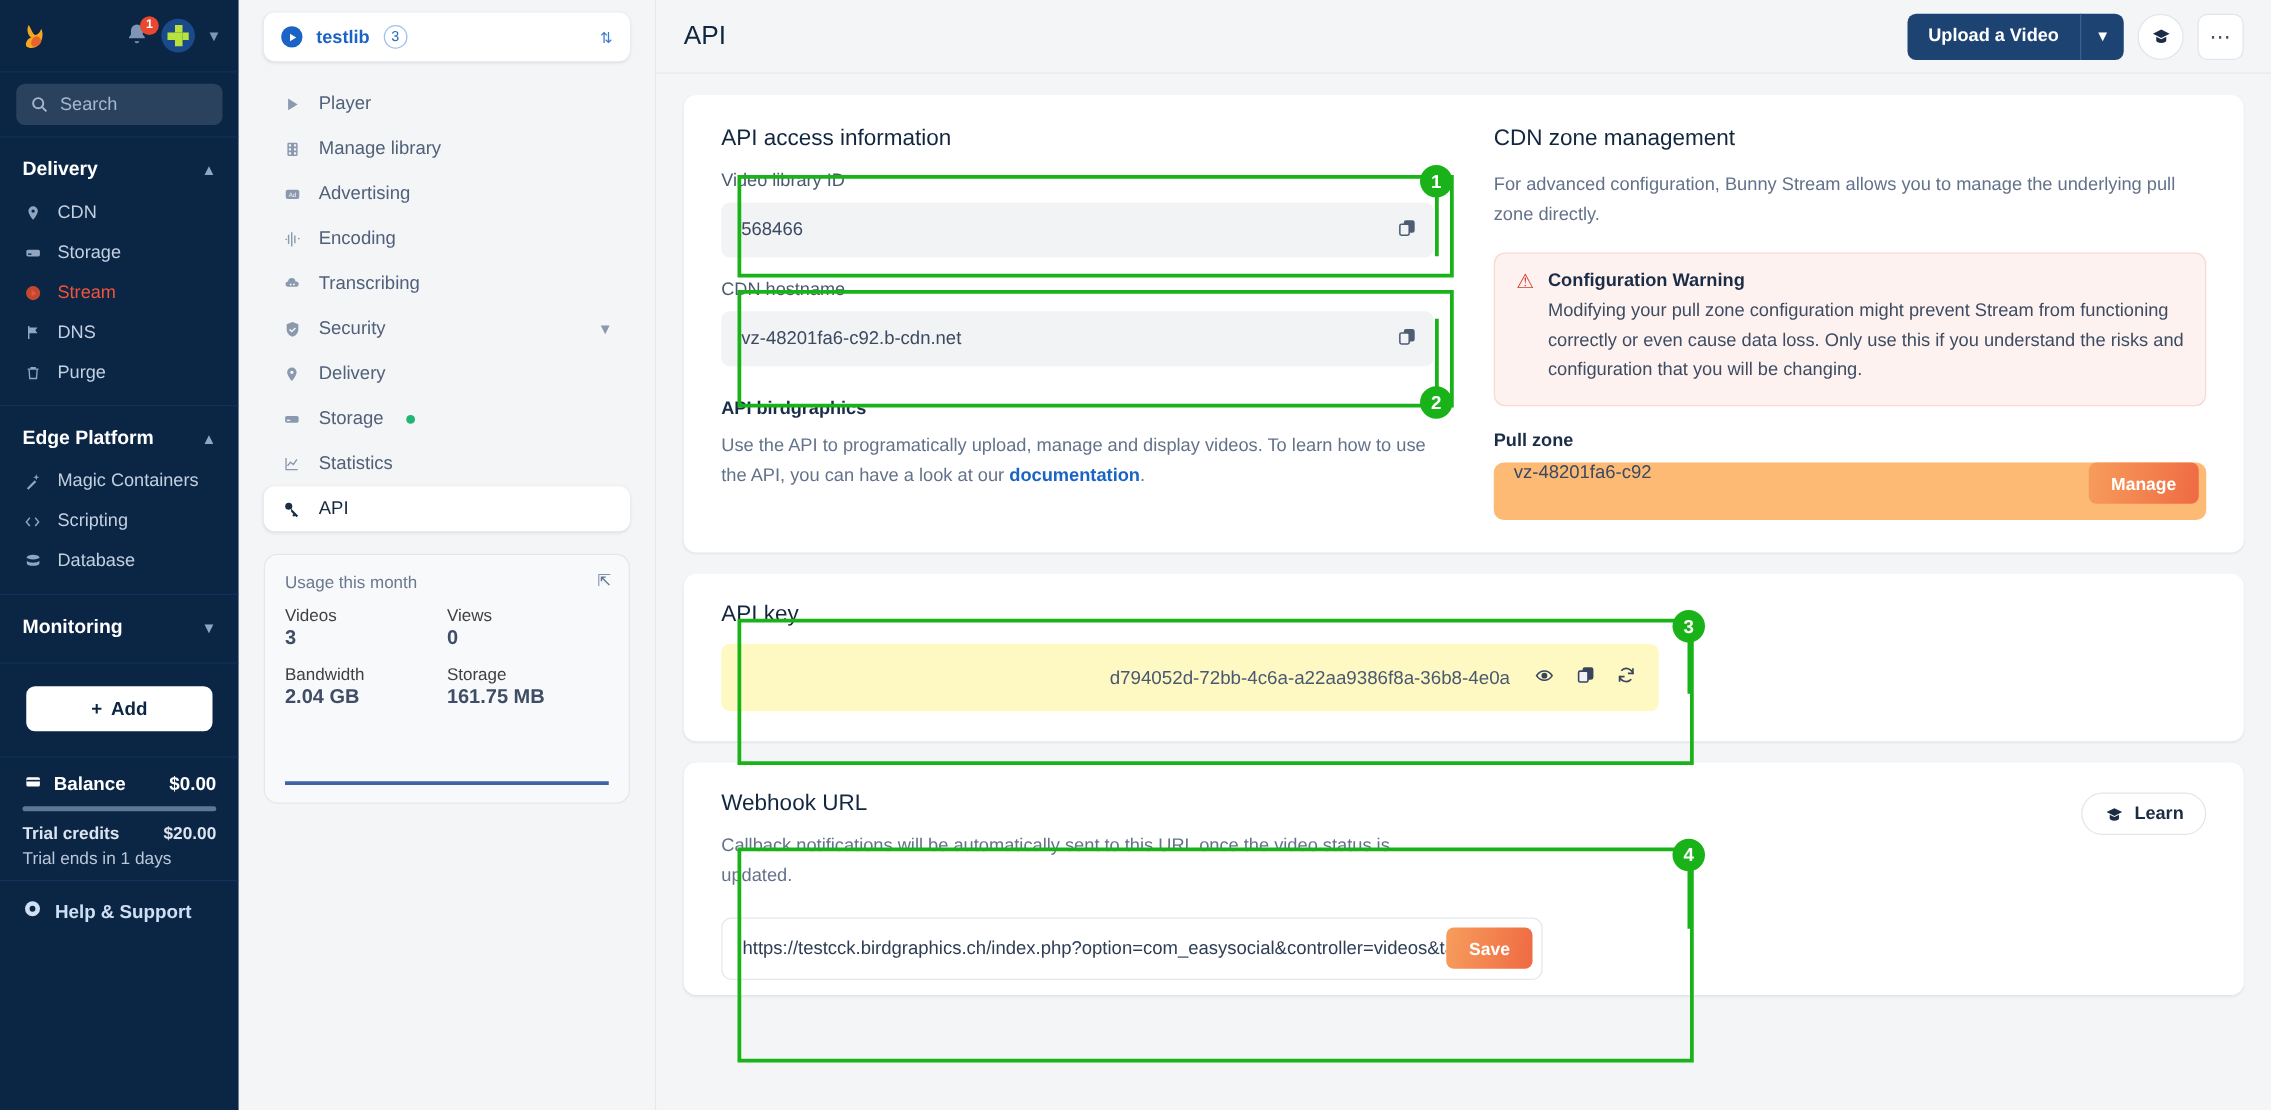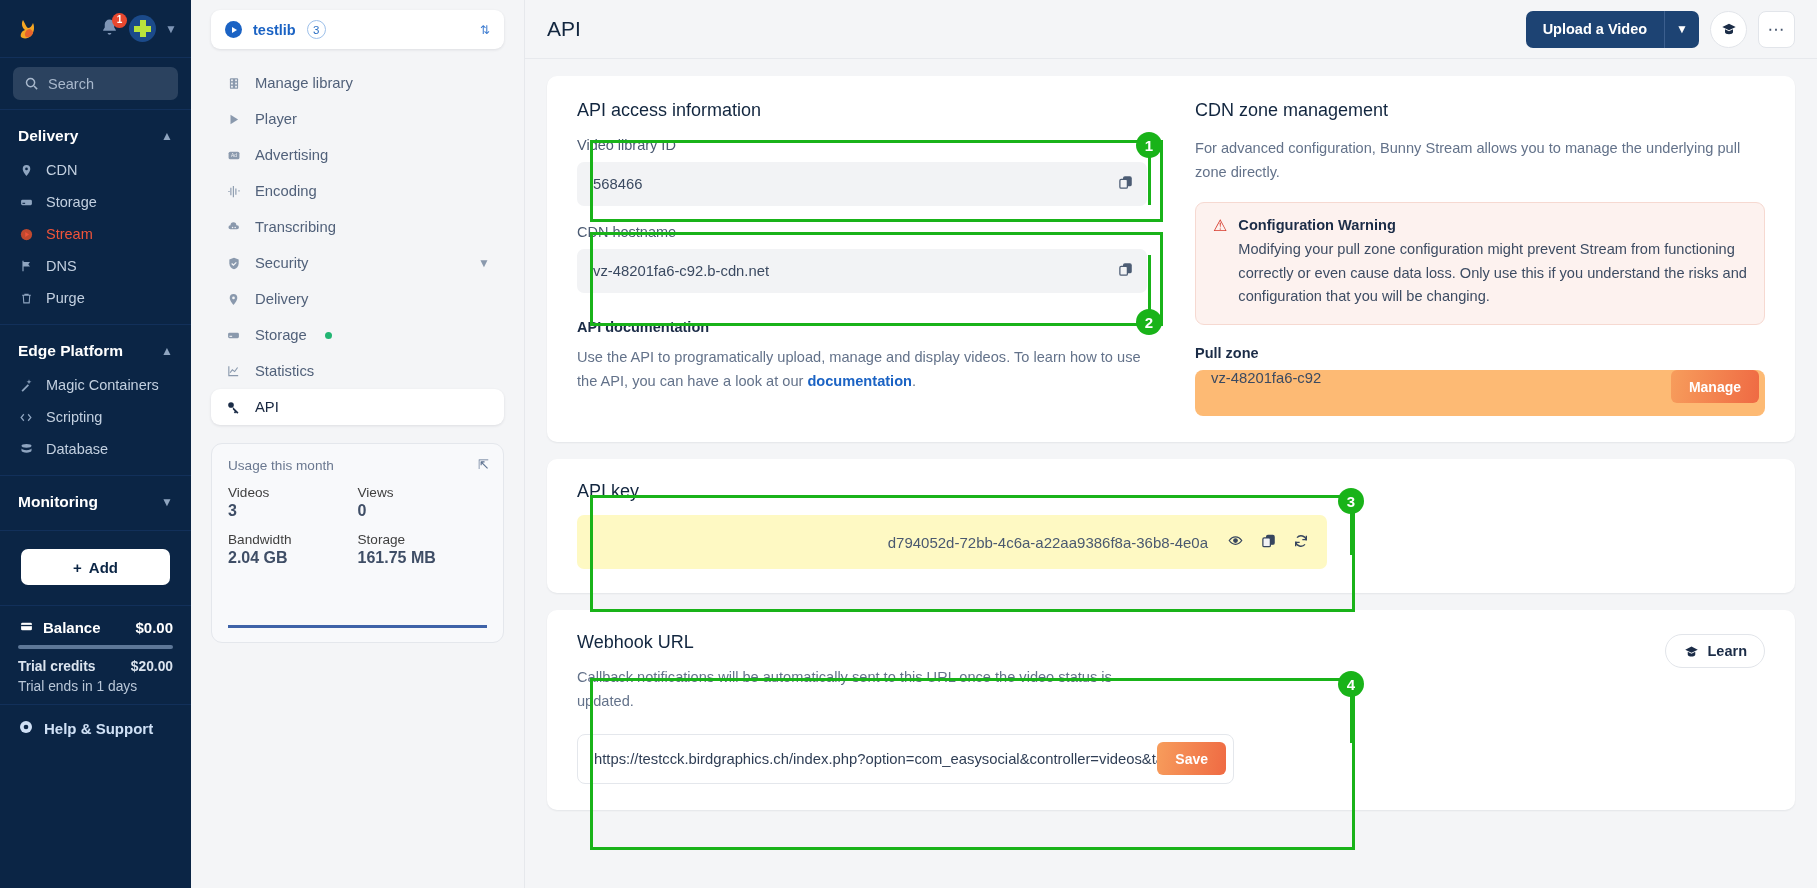--- a/index.html
+++ b/index.html
@@ -398,38 +398,38 @@
     <div class="lib-picker">
       <span class="play-badge"></span>
       <span class="name">testlib</span>
       <span class="count">3</span>
       <span class="updown">⇅</span>
     </div>
 
     <div class="lib-item">
       <span class="ico">
           <svg width="14" height="15" viewBox="0 0 24 24" fill="#8a99ad">
+            <path d="M6 4l13 8-13 8z"></path>
+          </svg>
+        </span>
+      <span>Player</span>
+    </div>
+    <div class="lib-item">
+      <span class="ico">
+          <svg width="14" height="15" viewBox="0 0 24 24" fill="#8a99ad">
             <rect x="5" y="3" width="14" height="18" rx="1.5"></rect>
             <rect x="7" y="5" width="3" height="3" fill="#f4f5f7"></rect>
             <rect x="7" y="10.5" width="3" height="3" fill="#f4f5f7"></rect>
             <rect x="7" y="16" width="3" height="3" fill="#f4f5f7"></rect>
             <rect x="14" y="5" width="3" height="3" fill="#f4f5f7"></rect>
             <rect x="14" y="10.5" width="3" height="3" fill="#f4f5f7"></rect>
             <rect x="14" y="16" width="3" height="3" fill="#f4f5f7"></rect>
           </svg>
         </span>
       <span>Manage library</span>
-    </div>
-    <div class="lib-item">
-      <span class="ico">
-          <svg width="14" height="15" viewBox="0 0 24 24" fill="#8a99ad">
-            <path d="M6 4l13 8-13 8z"></path>
-          </svg>
-        </span>
-      <span>Player</span>
     </div>
     <div class="lib-item">
       <span class="ico">
           <svg width="16" height="13" viewBox="0 0 24 24">
             <rect x="2" y="5" width="20" height="14" rx="3" fill="#8a99ad"></rect>
             <text x="12" y="15.5" font-size="9" font-family="Liberation Sans" fill="#f4f5f7" text-anchor="middle">Ad</text>
           </svg>
         </span>
       <span>Advertising</span>
     </div>
@@ -570,21 +570,21 @@
                 <span class="actions">
                   <span><svg width="15" height="15" viewBox="0 0 24 24" fill="none" stroke="#4d5d74" stroke-width="2">
                         <rect x="9" y="3" width="12" height="14" rx="2" fill="#4d5d74"></rect>
                         <rect x="3" y="7" width="12" height="14" rx="2" fill="#f2f3f5"></rect>
                       </svg></span>
                 </span>
               </div>
             </div>
 
             <div style="margin-top:26px">
-              <div class="sub-title">API documentation</div>
+              <div class="sub-title">API birdgraphics</div>
               <div class="body-text">
                 <span>Use the API to programatically upload, manage and display videos. To learn how to use the API, you can have a look at our </span><a class="link" href="#">documentation</a><span>.</span>
               </div>
             </div>
           </div>
 
           <div>
             <h2 class="sec">CDN zone management</h2>
             <div class="body-text">For advanced configuration, Bunny Stream allows you to manage the underlying pull zone directly.</div>
 
@@ -624,21 +624,21 @@
               <span><svg width="16" height="16" viewBox="0 0 24 24" fill="none" stroke="#37465e" stroke-width="2">
                     <path d="M20 11a8 8 0 0 0-14-4M4 13a8 8 0 0 0 14 4"></path>
                     <path d="M20 4v6h-6M4 20v-6h6"></path>
                   </svg></span>
             </span>
           </div>
         </div>
       </div>
 
       <div class="card">
-        <div class="card-pad" style="padding:22px 30px 26px 30px; min-height:185px;">
+        <div class="card-pad" style="padding:22px 30px 12px 30px; min-height:185px;">
           <h2 class="sec" style="margin-bottom:13px">Webhook URL</h2>
           <div class="body-text" style="max-width:560px">Callback notifications will be automatically sent to this URL once the video status is updated.</div>
           <div class="webhook-input">
             <span class="val">https://testcck.birdgraphics.ch/index.php?option=com_easysocial&amp;controller=videos&amp;ta</span>
             <span class="btn-orange" style="margin-left:auto">Save</span>
           </div>
         </div>
         <div class="learn-btn">
           <svg width="17" height="15" viewBox="0 0 24 24" fill="#1b2c47">
               <path d="M12 4L2 9l10 5 10-5z"></path>

